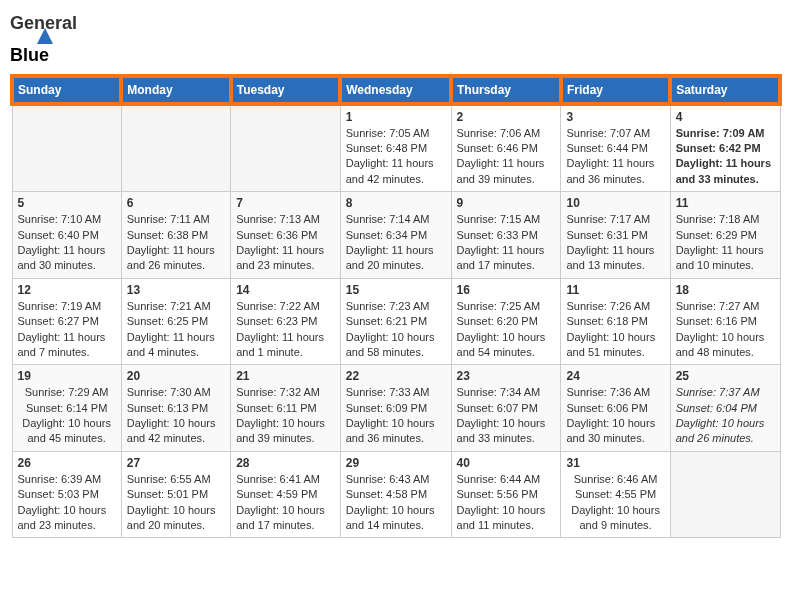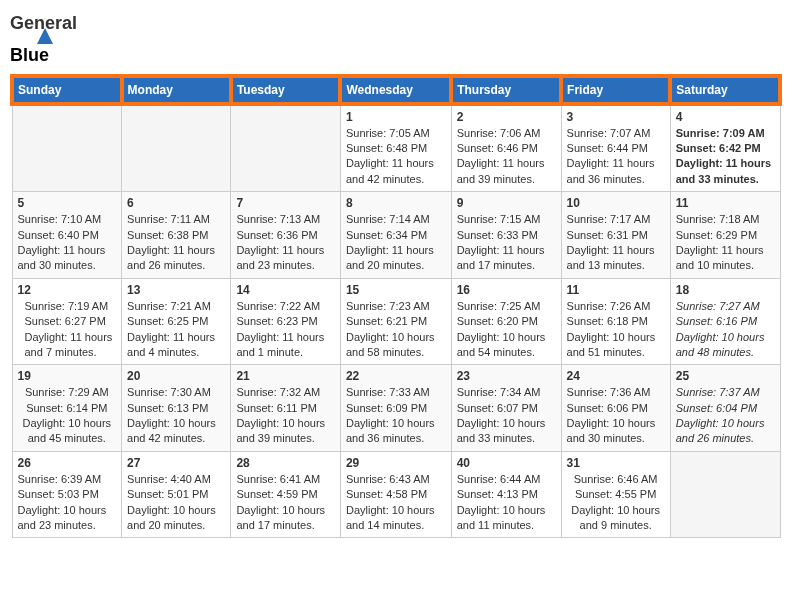--- a/index.html
+++ b/index.html
@@ -206,21 +206,21 @@
           <div class="day-number">11</div>
           <div class="day-info" style="white-space: pre-line;">Sunrise: 7:18 AM
 Sunset: 6:29 PM
 Daylight: 11 hours
 and 10 minutes.</div>
         </td>
       </tr>
       <tr>
         <td>
           <div class="day-number">12</div>
-          <div class="day-info" style="white-space: pre-line; margin-left: 7px;">Sunrise: 7:19 AM
+          <div class="day-info" style="white-space: pre-line;">Sunrise: 7:19 AM
 Sunset: 6:27 PM
 Daylight: 11 hours
 and 7 minutes.</div>
         </td>
         <td>
           <div class="day-number">13</div>
           <div class="day-info" style="white-space: pre-line;">Sunrise: 7:21 AM
 Sunset: 6:25 PM
 Daylight: 11 hours
 and 4 minutes.</div>
@@ -248,21 +248,21 @@
         </td>
         <td>
           <div class="day-number">11</div>
           <div class="day-info" style="white-space: pre-line;">Sunrise: 7:26 AM
 Sunset: 6:18 PM
 Daylight: 10 hours
 and 51 minutes.</div>
         </td>
         <td>
           <div class="day-number">18</div>
-          <div class="day-info" style="white-space: pre-line; font-style: italic;">Sunrise: 7:27 AM
+          <div class="day-info" style="white-space: pre-line;">Sunrise: 7:27 AM
 Sunset: 6:16 PM
 Daylight: 10 hours
 and 48 minutes.</div>
         </td>
       </tr>
       <tr>
         <td>
           <div class="day-number">19</div>
           <div class="day-info" style="white-space: pre-line; text-align: center;">Sunrise: 7:29 AM
 Sunset: 6:14 PM
@@ -315,21 +315,21 @@
       <tr>
         <td>
           <div class="day-number">26</div>
           <div class="day-info" style="white-space: pre-line;">Sunrise: 6:39 AM
 Sunset: 5:03 PM
 Daylight: 10 hours
 and 23 minutes.</div>
         </td>
         <td>
           <div class="day-number">27</div>
-          <div class="day-info" style="white-space: pre-line;">Sunrise: 4:40 AM
+          <div class="day-info" style="white-space: pre-line;">Sunrise: 6:55 AM
 Sunset: 5:01 PM
 Daylight: 10 hours
 and 20 minutes.</div>
         </td>
         <td>
           <div class="day-number">28</div>
           <div class="day-info" style="white-space: pre-line;">Sunrise: 6:41 AM
 Sunset: 4:59 PM
 Daylight: 10 hours
 and 17 minutes.</div>
@@ -337,21 +337,21 @@
         <td>
           <div class="day-number">29</div>
           <div class="day-info" style="white-space: pre-line;">Sunrise: 6:43 AM
 Sunset: 4:58 PM
 Daylight: 10 hours
 and 14 minutes.</div>
         </td>
         <td>
           <div class="day-number">40</div>
           <div class="day-info" style="white-space: pre-line;">Sunrise: 6:44 AM
-Sunset: 4:13 PM
+Sunset: 5:56 PM
 Daylight: 10 hours
 and 11 minutes.</div>
         </td>
         <td>
           <div class="day-number">31</div>
           <div class="day-info" style="white-space: pre-line; text-align: center;">Sunrise: 6:46 AM
 Sunset: 4:55 PM
 Daylight: 10 hours
 and 9 minutes.</div>
         </td>

